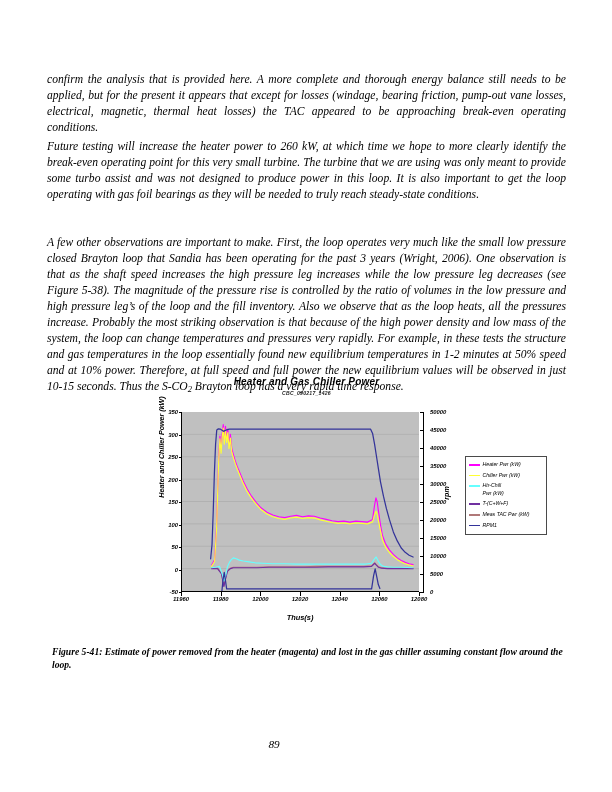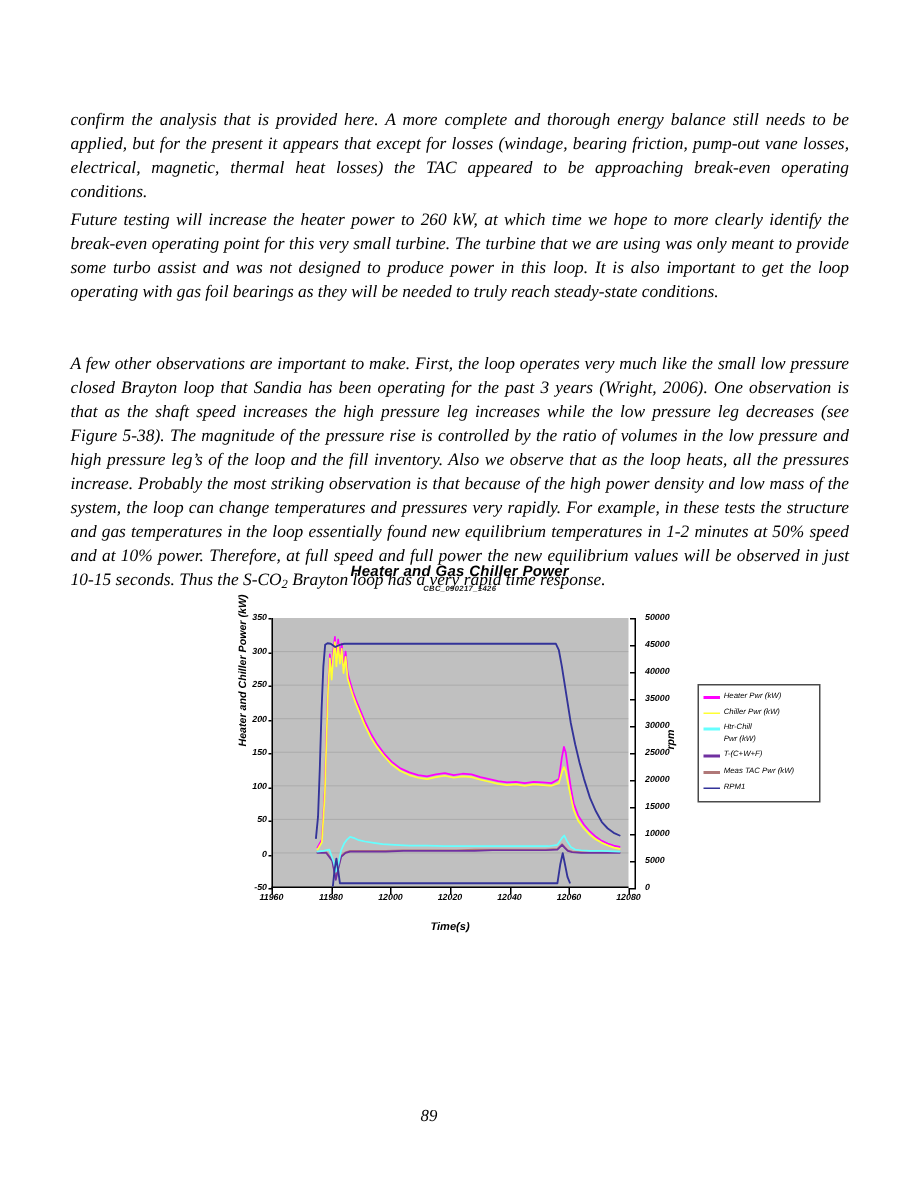--- a/index.html
+++ b/index.html
@@ -260,21 +260,21 @@
     font-size: 9.6px;
     font-weight: bold;
     line-height: 12.6px;
     text-align: left;
     color: #000;
   }
 
   
   #page-number {
     position: absolute;
-    left: 16px;
+    left: 4px;
     top: 738px;
     width: 540px;
     text-align: center;
     font-family: "Liberation Serif", serif;
     font-size: 11.2px;
     color: #000;
   }
 </style>
 </head>
 <body>
@@ -371,21 +371,21 @@
           <div class="xtick" style="left: 158.667px;">12040</div>
           <div class="tickmark" style="left: 158.667px;"></div>
           <div class="xtick" style="left: 198.333px;">12060</div>
           <div class="tickmark" style="left: 198.333px;"></div>
           <div class="xtick" style="left: 238px;">12080</div>
           <div class="tickmark" style="left: 238px;"></div>
         </div>
 
       <div id="ylabel-left">Heater and Chiller Power (kW)</div>
       <div id="ylabel-right">rpm</div>
-      <div id="xlabel">Time(s)</div>
+      <div id="xlabel">Thus(s)</div>
 
       <div id="legend">
           <div class="legend-row">
             <span class="legend-swatch" style="background: rgb(255, 0, 255);"></span>
             <span class="legend-label">Heater Pwr (kW)</span>
           </div>
           <div class="legend-row">
             <span class="legend-swatch" style="background: rgb(255, 255, 51);"></span>
             <span class="legend-label">Chiller Pwr (kW)</span>
           </div>
@@ -403,16 +403,17 @@
             <span class="legend-label">Meas TAC Pwr (kW)</span>
           </div>
           <div class="legend-row">
             <span class="legend-swatch" style="background: rgb(51, 51, 153);"></span>
             <span class="legend-label">RPM1</span>
           </div>
         </div>
     </div>
   </div>
 
+  <div id="caption">Figure 5-41:  Estimate of power removed from the heater (magenta) and lost in the gas chiller assuming constant flow around the loop.</div>
 
   <div id="page-number">89</div>
 
 </div>
 
 </body></html>

